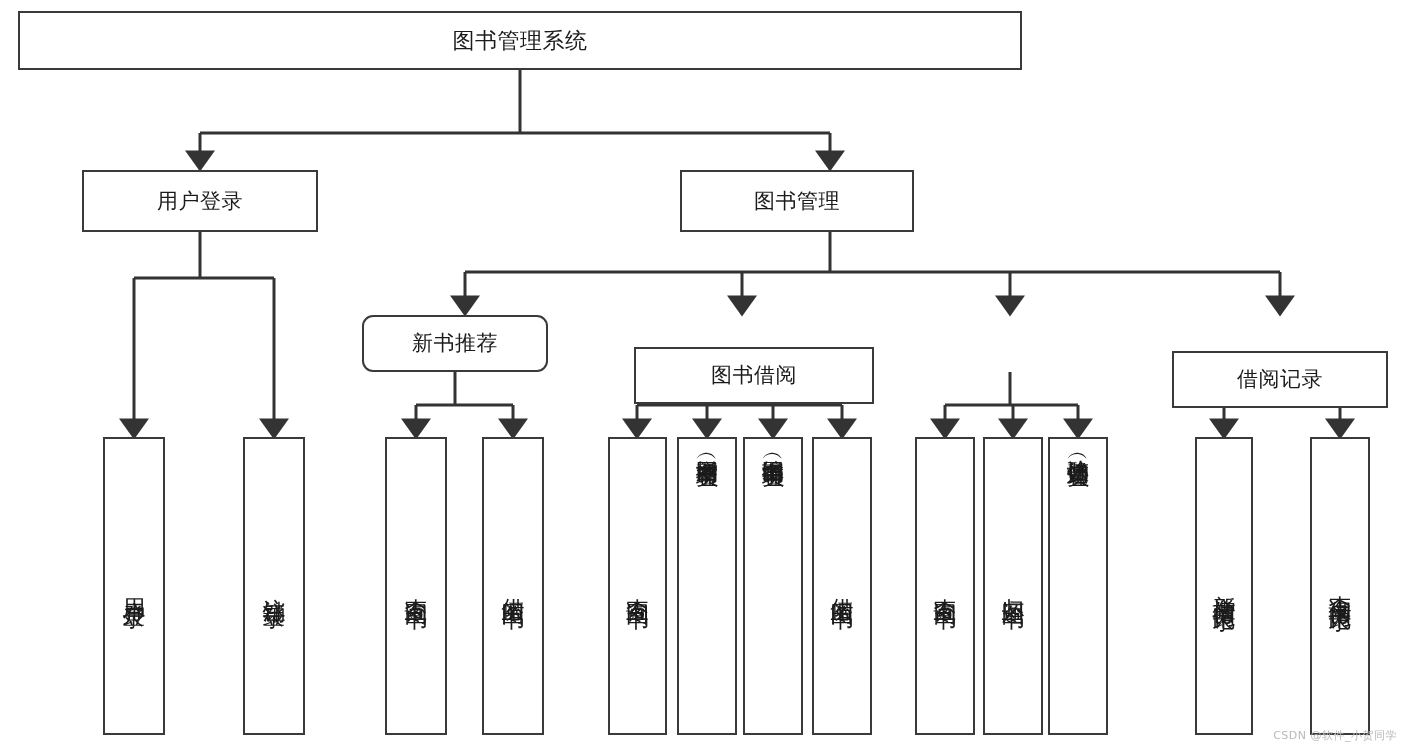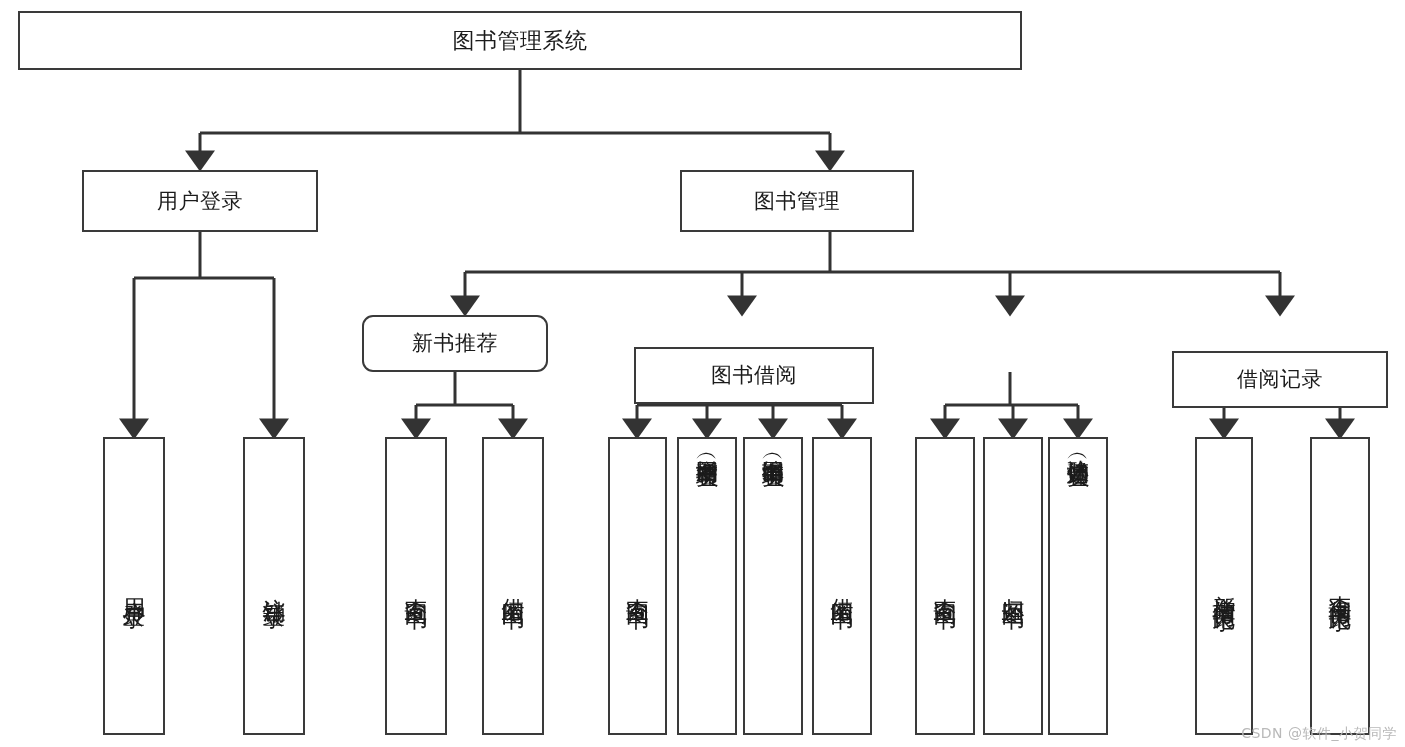--- a/index.html
+++ b/index.html
@@ -71,21 +71,21 @@
     letter-spacing: 1px;
   }
   .node.vertical.mid-text {
     align-items: center;
     padding-top: 0;
   }
   #watermark {
     position: absolute;
     right: 8px;
     bottom: 4px;
-    font-size: 14px;
+    font-size: 11px;
     color: #b9b9b9;
     letter-spacing: 0.5px;
     white-space: nowrap;
     user-select: none;
   }
 </style>
 </head>
 <body>
 
 <div id="diagram-canvas">

